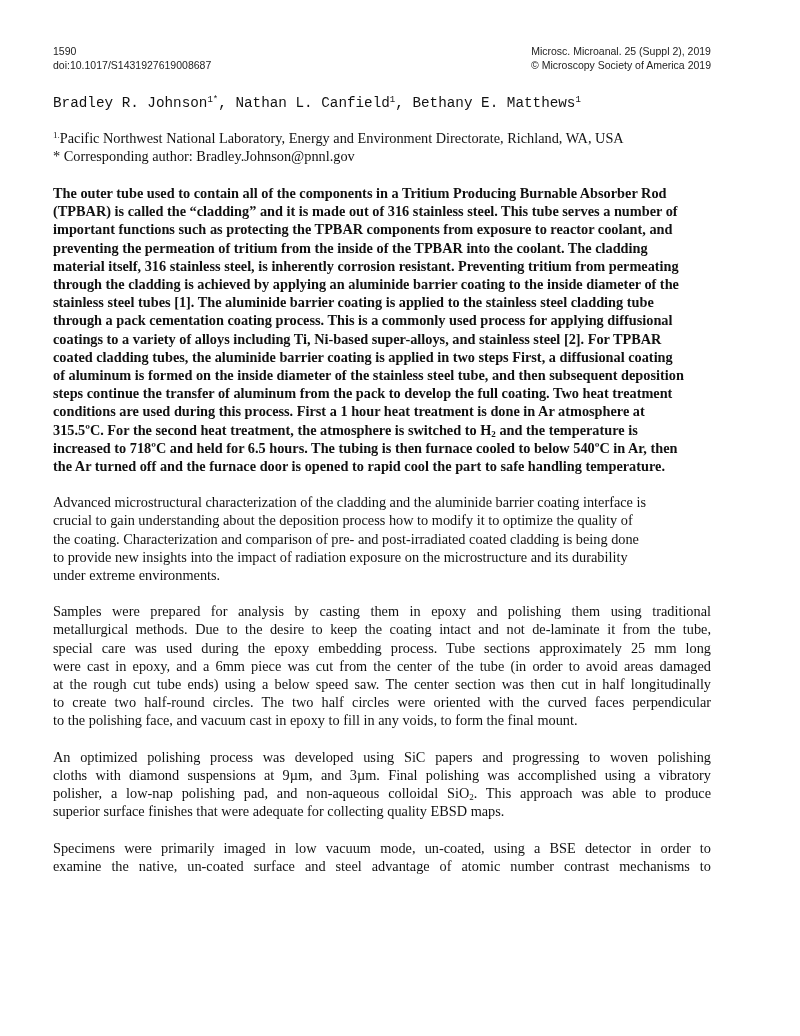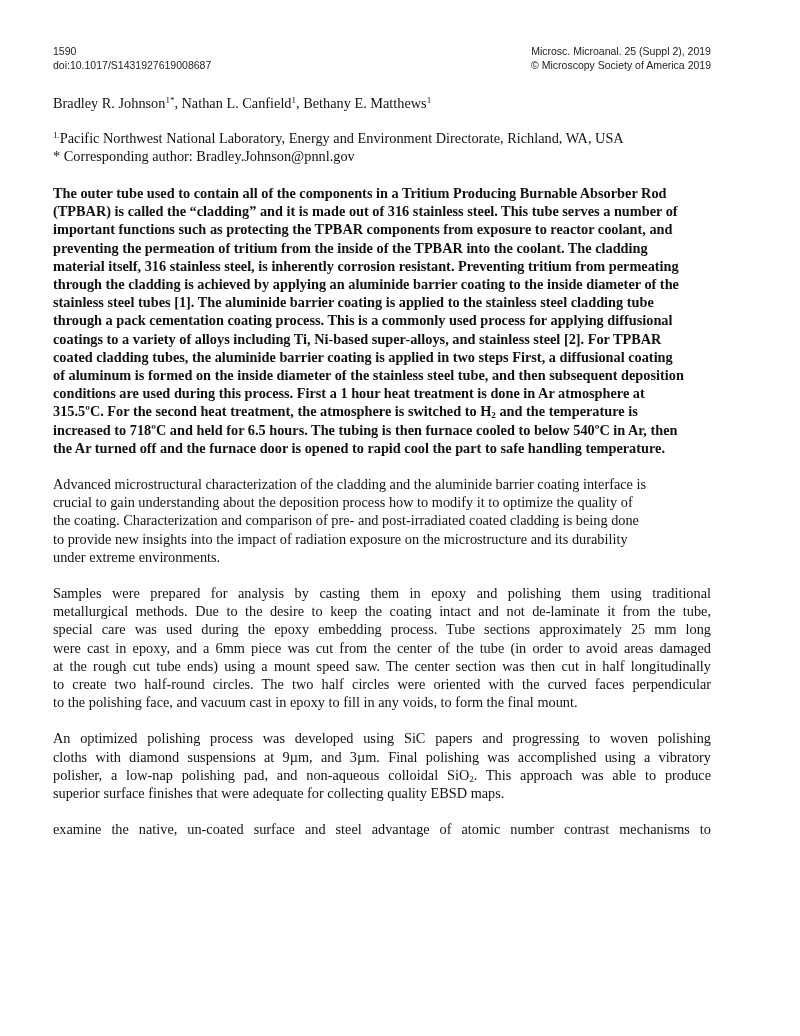--- a/index.html
+++ b/index.html
@@ -1,21 +1,21 @@
 <!DOCTYPE html>
 <html><head>
 <meta charset="utf-8">
 <style>
   html, body { margin: 0; padding: 0; background: #ffffff; }
   body { width: 800px; height: 1036px; position: relative; overflow: hidden; color: #111; }
   .page { position: absolute; left: 53px; top: 44px; width: 658px; }
   .hdr { font-family: "Liberation Sans", sans-serif; font-size: 10.5px; line-height: 14px; display: flex; justify-content: space-between; color: #222; }
   .hdr .r { text-align: center; }
   .title { font-family: "Liberation Serif", serif; font-weight: bold; font-size: 17.5px; line-height: 21px; margin-top: 25px; }
-  .authors { font-family: Liberation Serif, serif; font-size: 14.3px; line-height: 18px; margin-top: 22px; }
+  .authors { font-family: Liberation Mono, monospace; font-size: 14.3px; line-height: 18px; margin-top: 22px; }
   .affil { font-family: "Liberation Serif", serif; font-size: 14.3px; line-height: 18px; margin-top: 17px; }
   sup { font-size: 9px; line-height: 0; vertical-align: 5px; }
   sub { font-size: 9px; line-height: 0; vertical-align: -2px; }
   .para { font-family: "Liberation Serif", serif; font-size: 14.3px; line-height: 18.2px; margin-top: 18px; }
   .para .ln { display: block; white-space: nowrap; }
   .para.just .ln { text-align: justify; text-align-last: justify; white-space: normal; }
   .para.just .ln.last { text-align-last: left; }
 </style>
 </head>
 <body>
@@ -47,47 +47,49 @@
     <span class="ln">(TPBAR) is called the “cladding” and it is made out of 316 stainless steel.  This tube serves a number of</span>
     <span class="ln">important functions such as protecting the TPBAR components from exposure to reactor coolant, and</span>
     <span class="ln">preventing the permeation of tritium from the inside of the TPBAR into the coolant.  The cladding</span>
     <span class="ln">material itself, 316 stainless steel, is inherently corrosion resistant.  Preventing tritium from permeating</span>
     <span class="ln">through the cladding is achieved by applying an aluminide barrier coating to the inside diameter of the</span>
     <span class="ln">stainless steel tubes [1].  The aluminide barrier coating is applied to the stainless steel cladding tube</span>
     <span class="ln">through a pack cementation coating process.  This is a commonly used process for applying diffusional</span>
     <span class="ln">coatings to a variety of alloys including Ti, Ni-based super-alloys, and stainless steel [2].  For TPBAR</span>
     <span class="ln">coated cladding tubes, the aluminide barrier coating is applied in two steps  First, a diffusional coating</span>
     <span class="ln">of aluminum is formed on the inside diameter of the stainless steel tube, and then subsequent deposition</span>
+    <span class="ln">steps continue the transfer of aluminum from the pack to develop the full coating.  Two heat treatment</span>
     <span class="ln">conditions are used during this process.  First a 1 hour heat treatment is done in Ar atmosphere at</span>
     <span class="ln"><span>315.5ºC.  For the second heat treatment, the atmosphere is switched to H</span><sub>2</sub><span> and the temperature is</span></span>
     <span class="ln">increased to 718ºC and held for 6.5 hours. The tubing is then furnace cooled to below 540ºC in Ar, then</span>
     <span class="ln">the Ar turned off and the furnace door is opened to rapid cool the part to safe handling temperature.</span>
   </div>
 
   <div class="para">
     <span class="ln">Advanced microstructural characterization of the cladding and the aluminide barrier coating interface is</span>
     <span class="ln">crucial to gain understanding about the deposition process how to modify it to optimize the quality of</span>
     <span class="ln">the coating.  Characterization and comparison of pre- and post-irradiated coated cladding is being done</span>
     <span class="ln">to provide new insights into the impact of radiation exposure on the microstructure and its durability</span>
     <span class="ln">under extreme environments.</span>
   </div>
 
   <div class="para just">
     <span class="ln">Samples were prepared for analysis by casting them in epoxy and polishing them using traditional</span>
     <span class="ln">metallurgical methods.  Due to the desire to keep the coating intact and not de-laminate it from the tube,</span>
     <span class="ln">special care was used during the epoxy embedding process.  Tube sections approximately 25 mm long</span>
     <span class="ln">were cast in epoxy, and a 6mm piece was cut from the center of the tube (in order to avoid areas damaged</span>
-    <span class="ln">at the rough cut tube ends) using a mount speed saw.  The center section was then cut in half longitudinally</span>
+    <span class="ln">at the rough cut tube ends) using a below speed saw.  The center section was then cut in half longitudinally</span>
     <span class="ln">to create two half-round circles.  The two half circles were oriented with the curved faces perpendicular</span>
     <span class="ln last">to the polishing face, and vacuum cast in epoxy to fill in any voids, to form the final mount.</span>
   </div>
 
   <div class="para just">
     <span class="ln">An optimized polishing process was developed using SiC papers and progressing to woven polishing</span>
     <span class="ln">cloths with diamond suspensions at 9µm, and 3µm.  Final polishing was accomplished using a vibratory</span>
     <span class="ln"><span>polisher, a low-nap polishing pad, and non-aqueous colloidal SiO</span><sub>2</sub><span>.  This approach was able to produce</span></span>
     <span class="ln last">superior surface finishes that were adequate for collecting quality EBSD maps.</span>
   </div>
 
   <div class="para just">
+    <span class="ln">Specimens were primarily imaged in low vacuum mode, un-coated, using a BSE detector in order to</span>
     <span class="ln">examine the native, un-coated surface and steel advantage of atomic number contrast mechanisms to</span>
   </div>
 </div>
 
 </body></html>

